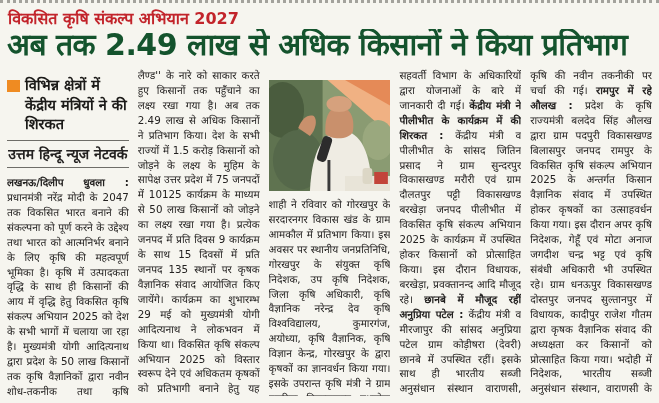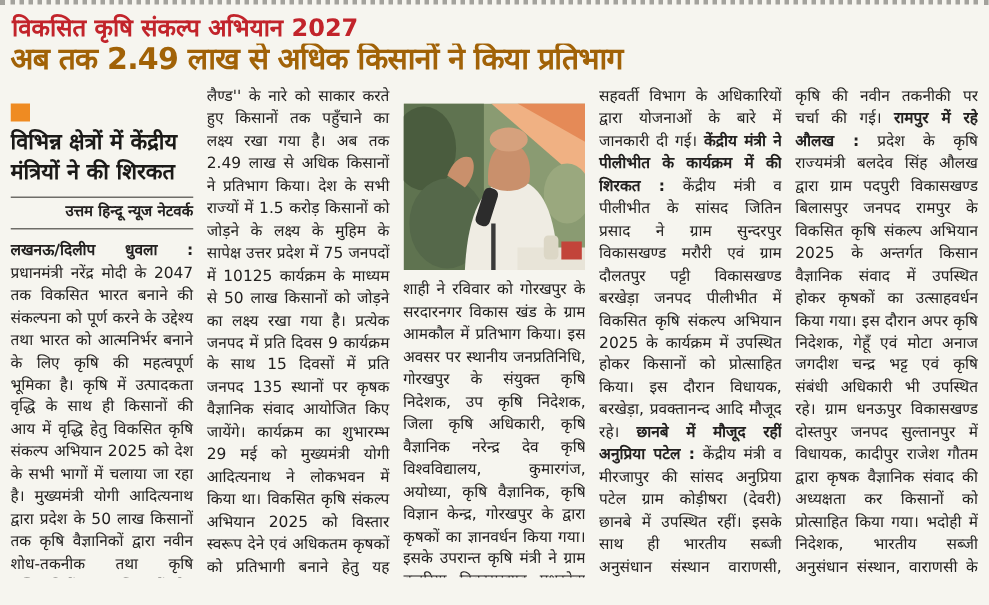--- a/index.html
+++ b/index.html
@@ -2,29 +2,29 @@
 <html><head>
 <meta charset="utf-8">
 <style>
   :root{ --red:#c2242b; --orange:#ef8b22; --ink:#232120; --rule:#6e6d68; --paper:#f6f5ef; }
   html,body{margin:0;padding:0;}
   body{ width:659px; height:403px; background:var(--paper); overflow:hidden;
         font-family:"DejaVu Sans","Liberation Sans",sans-serif; color:var(--ink); }
   .page{ box-sizing:border-box; width:659px; height:403px; padding:3px 7px 0 7px;
          border-top:3px dotted #a3a29c; }
   .kicker{ color:var(--red); font-weight:bold; font-size:16px; line-height:1.2; margin:3px 0 1px 1px; }
-  .headline{ margin:0 0 7px 0; font-size:20px; font-weight:800; color:#a16207;
+  .headline{ margin:0 0 7px 0; font-size:30px; font-weight:800; color:#14532d;
              letter-spacing:-0.5px; line-height:1.06; white-space:nowrap; overflow:hidden; }
   .cols{ display:flex; gap:9px; align-items:flex-start; }
   .col{ flex:1 1 0; min-width:0; font-size:10.3px; line-height:1.45; text-align:justify;
         height:328px; overflow:hidden; }
   .subhead{ display:flex; gap:5px; font-size:14.5px; font-weight:bold; line-height:1.35;
-            text-align:left; margin:8px 0 5px 0; color:#1b1a18;flex-direction:column; }
+            text-align:left; margin:8px 0 5px 0; color:#1b1a18; }
   .bullet{ flex:0 0 auto; width:13px; height:12px; background:var(--orange); margin-top:4px; }
-  .byline{ text-align:right; font-weight:bold; font-size:10px; padding:3px 0;
+  .byline{ text-align:center; font-weight:bold; font-size:14px; padding:3px 0;
            border-top:1px solid var(--rule); border-bottom:1px solid var(--rule); margin:2px 0 7px 0; }
   p.body{ margin:0; }
   .run{ font-weight:bold; }
   .photo{ display:block; width:100%; height:111px; margin:12px 0 6px 0; }
 </style>
 </head>
 <body>
 
 <div class="page">
 

